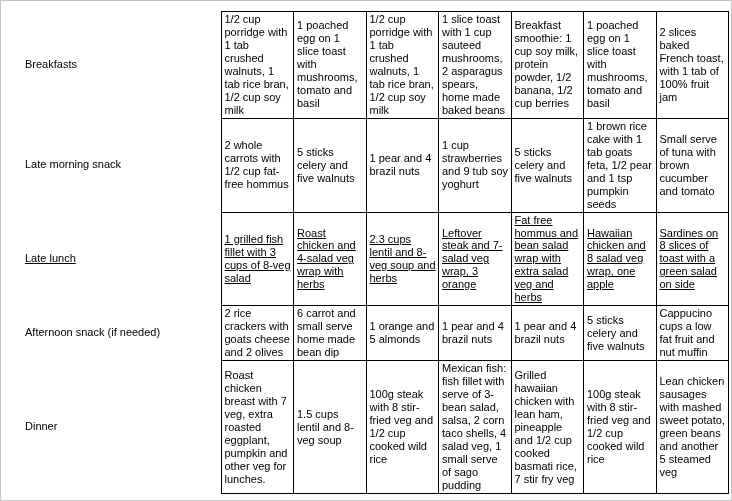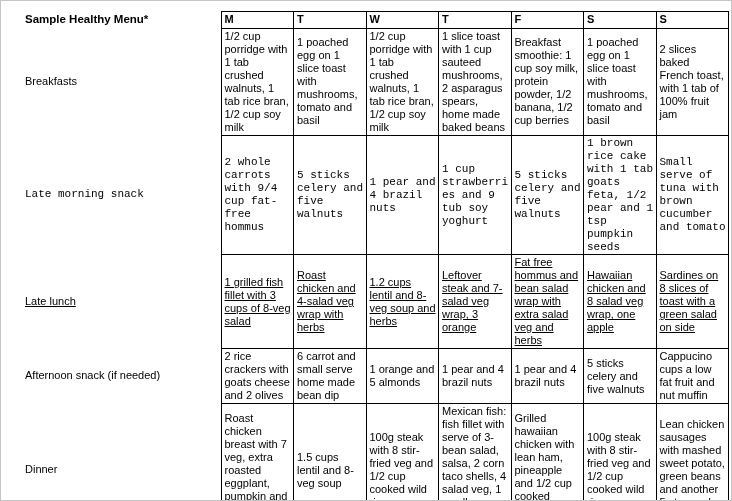--- a/index.html
+++ b/index.html
@@ -50,76 +50,66 @@
     line-height: 1.25;
   }
   td.day-cell {
     border: 1px solid #000;
     vertical-align: middle;
     padding: 1px 2px 1px 3px;
     line-height: 1.18;
     word-wrap: break-word;
   }
   tr.r-breakfast td { height: 105px; }
-  tr.r-morning   td { height: 70px; font-family: Liberation Mono, monospace; }
+  tr.r-morning   td { height: 70px; }
   tr.r-lunch     td { height: 75px; text-decoration: underline; }
   tr.r-afternoon td { height: 55px; }
   tr.r-dinner    td { height: 115px; }
 </style>
 </head>
 <body>
 
 <div class="page">
   <table class="menu">
     <colgroup>
       <col class="label-col">
       <col>
         <col>
         <col>
         <col>
         <col>
         <col>
         <col>
     </colgroup>
     <tbody>
-        <tr>
-      <th class="title-cell">Sample Healthy Menu*</th>
-      <th class="day-head">M</th>
-      <th class="day-head">T</th>
-      <th class="day-head">W</th>
-      <th class="day-head">T</th>
-      <th class="day-head">F</th>
-      <th class="day-head">S</th>
-      <th class="day-head">S</th>
-    </tr>
     <tr class="r-breakfast">
       <td class="row-label">Breakfasts</td>
       <td class="day-cell">1/2 cup porridge with 1 tab crushed walnuts, 1 tab rice bran, 1/2 cup soy milk</td>
       <td class="day-cell">1 poached egg on 1 slice toast with mushrooms, tomato and basil</td>
       <td class="day-cell">1/2 cup porridge with 1 tab crushed walnuts, 1 tab rice bran, 1/2 cup soy milk</td>
       <td class="day-cell">1 slice toast with 1 cup sauteed mushrooms, 2 asparagus spears, home made baked beans</td>
       <td class="day-cell">Breakfast smoothie: 1 cup soy milk, protein powder, 1/2 banana, 1/2 cup berries</td>
       <td class="day-cell">1 poached egg on 1 slice toast with mushrooms, tomato and basil</td>
       <td class="day-cell">2 slices baked French toast, with 1 tab of 100% fruit jam</td>
     </tr>
     <tr class="r-morning">
       <td class="row-label">Late morning snack</td>
-      <td class="day-cell">2 whole carrots with 9/4 cup fat-free hommus</td>
+      <td class="day-cell">2 whole carrots with 1/2 cup fat-free hommus</td>
       <td class="day-cell">5 sticks celery and five walnuts</td>
       <td class="day-cell">1 pear and 4 brazil nuts</td>
       <td class="day-cell">1 cup strawberries and 9 tub soy yoghurt</td>
       <td class="day-cell">5 sticks celery and five walnuts</td>
       <td class="day-cell">1 brown rice cake with 1 tab goats feta, 1/2 pear and 1 tsp pumpkin seeds</td>
       <td class="day-cell">Small serve of tuna with brown cucumber and tomato</td>
     </tr>
     <tr class="r-lunch">
       <td class="row-label">Late lunch</td>
       <td class="day-cell">1 grilled fish fillet with 3 cups of 8-veg salad</td>
       <td class="day-cell">Roast chicken and 4-salad veg wrap with herbs</td>
-      <td class="day-cell">1.2 cups lentil and 8-veg soup and herbs</td>
+      <td class="day-cell">2.3 cups lentil and 8-veg soup and herbs</td>
       <td class="day-cell">Leftover steak and 7-salad veg wrap, 3 orange</td>
       <td class="day-cell">Fat free hommus and bean salad wrap with extra salad veg and herbs</td>
       <td class="day-cell">Hawaiian chicken and 8 salad veg wrap, one apple</td>
       <td class="day-cell">Sardines on 8 slices of toast with a green salad on side</td>
     </tr>
     <tr class="r-afternoon">
       <td class="row-label">Afternoon snack (if needed)</td>
       <td class="day-cell">2 rice crackers with goats cheese and 2 olives</td>
       <td class="day-cell">6 carrot and small serve home made bean dip</td>
       <td class="day-cell">1 orange and 5 almonds</td>

